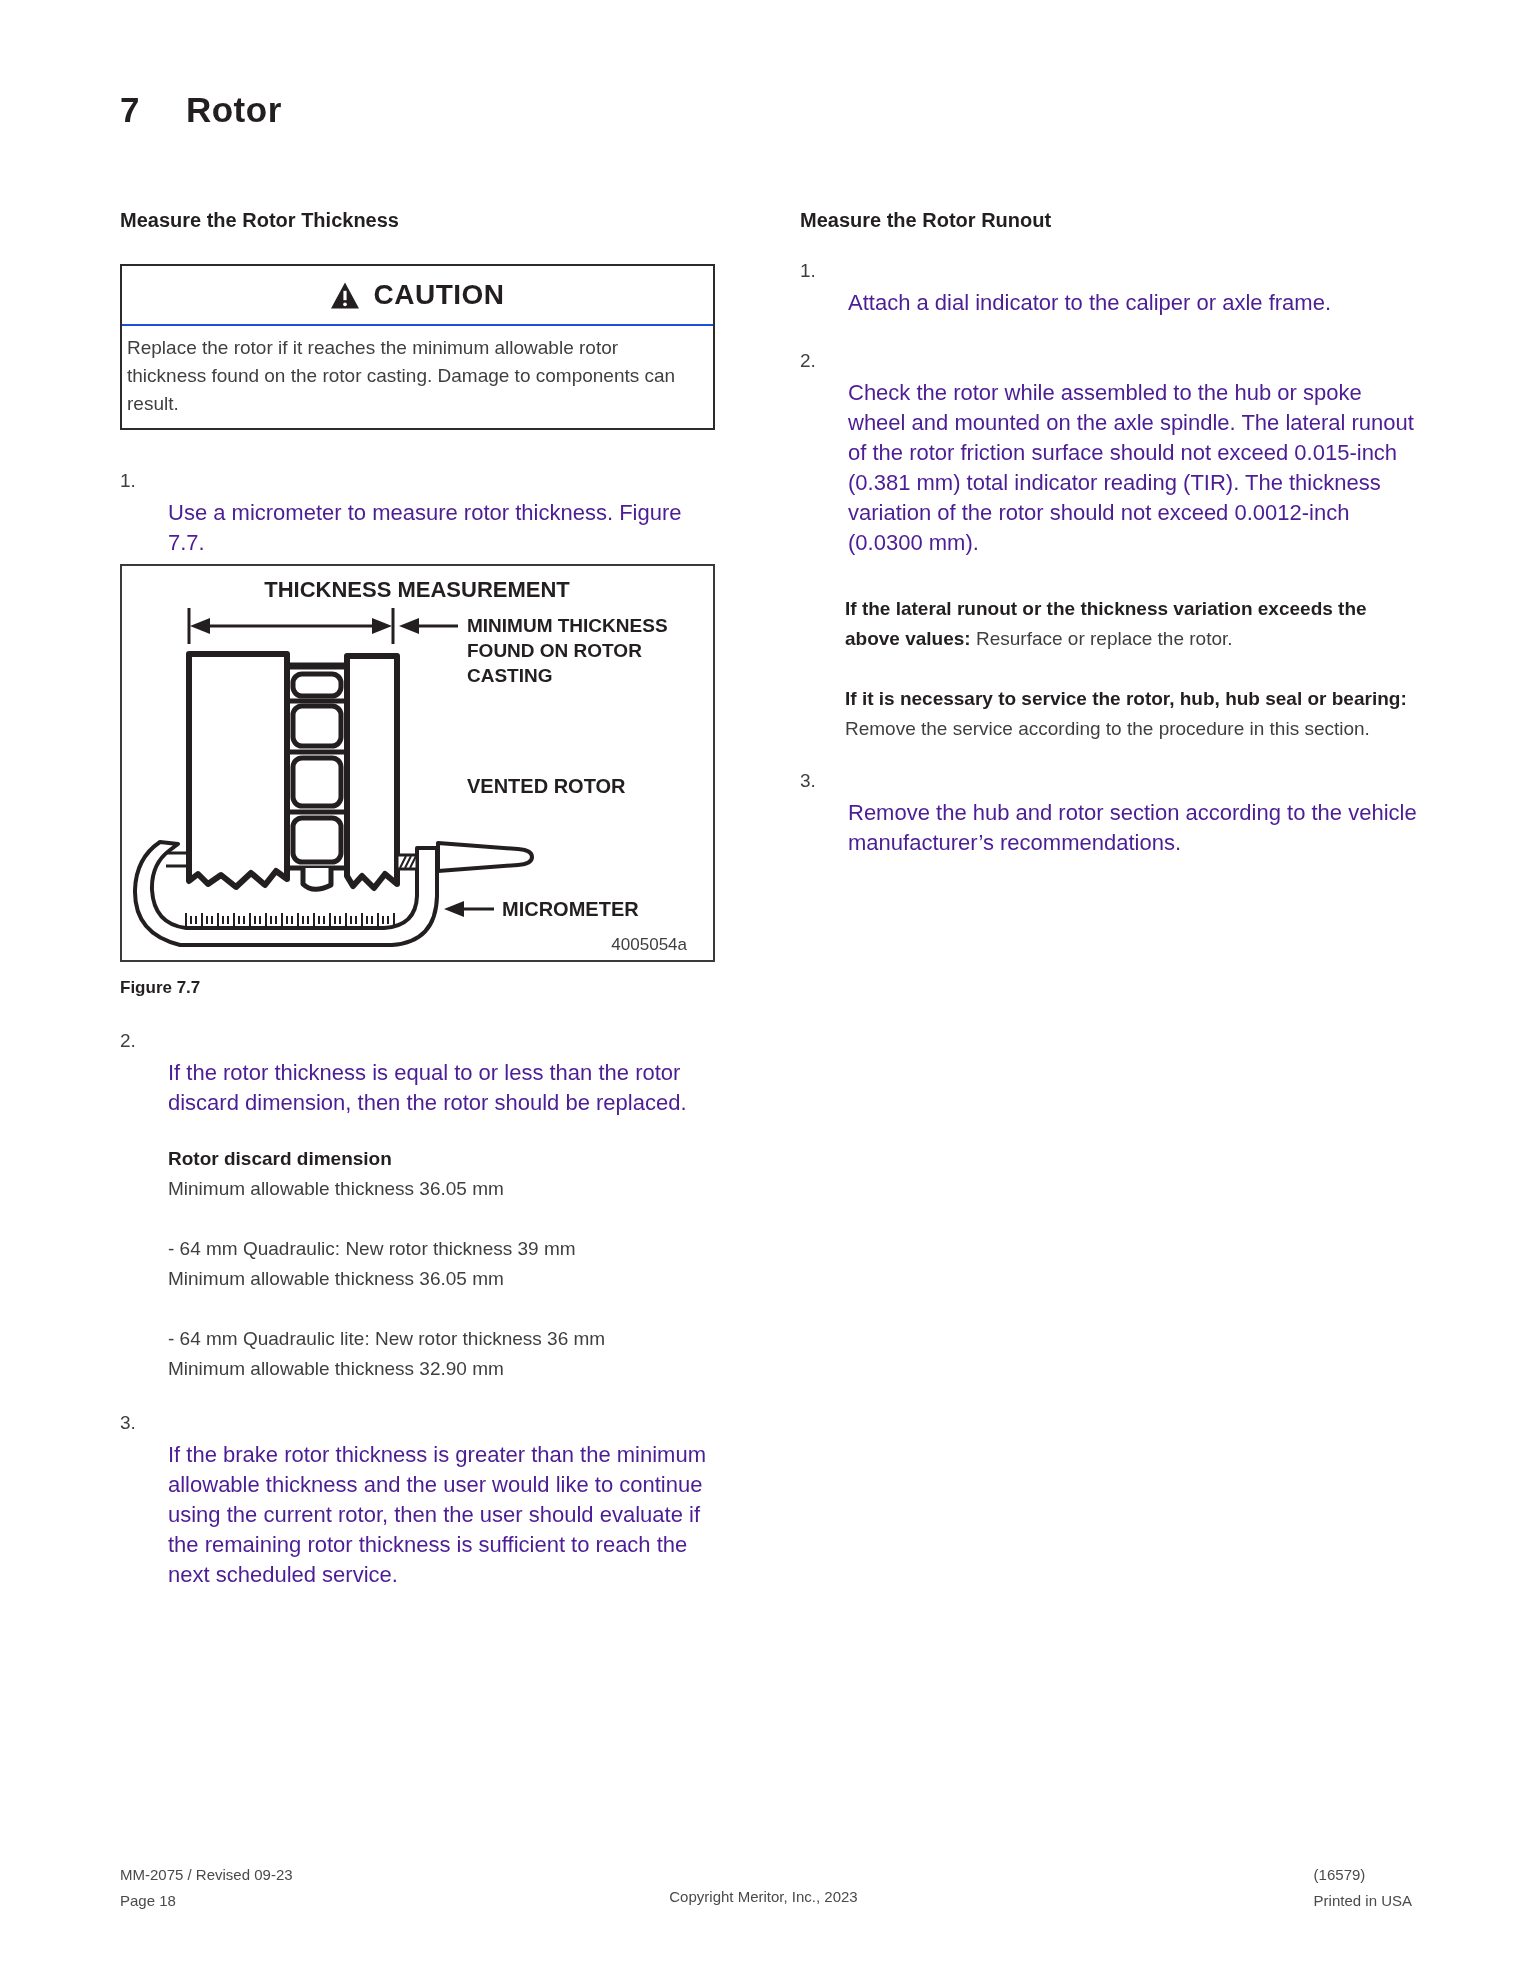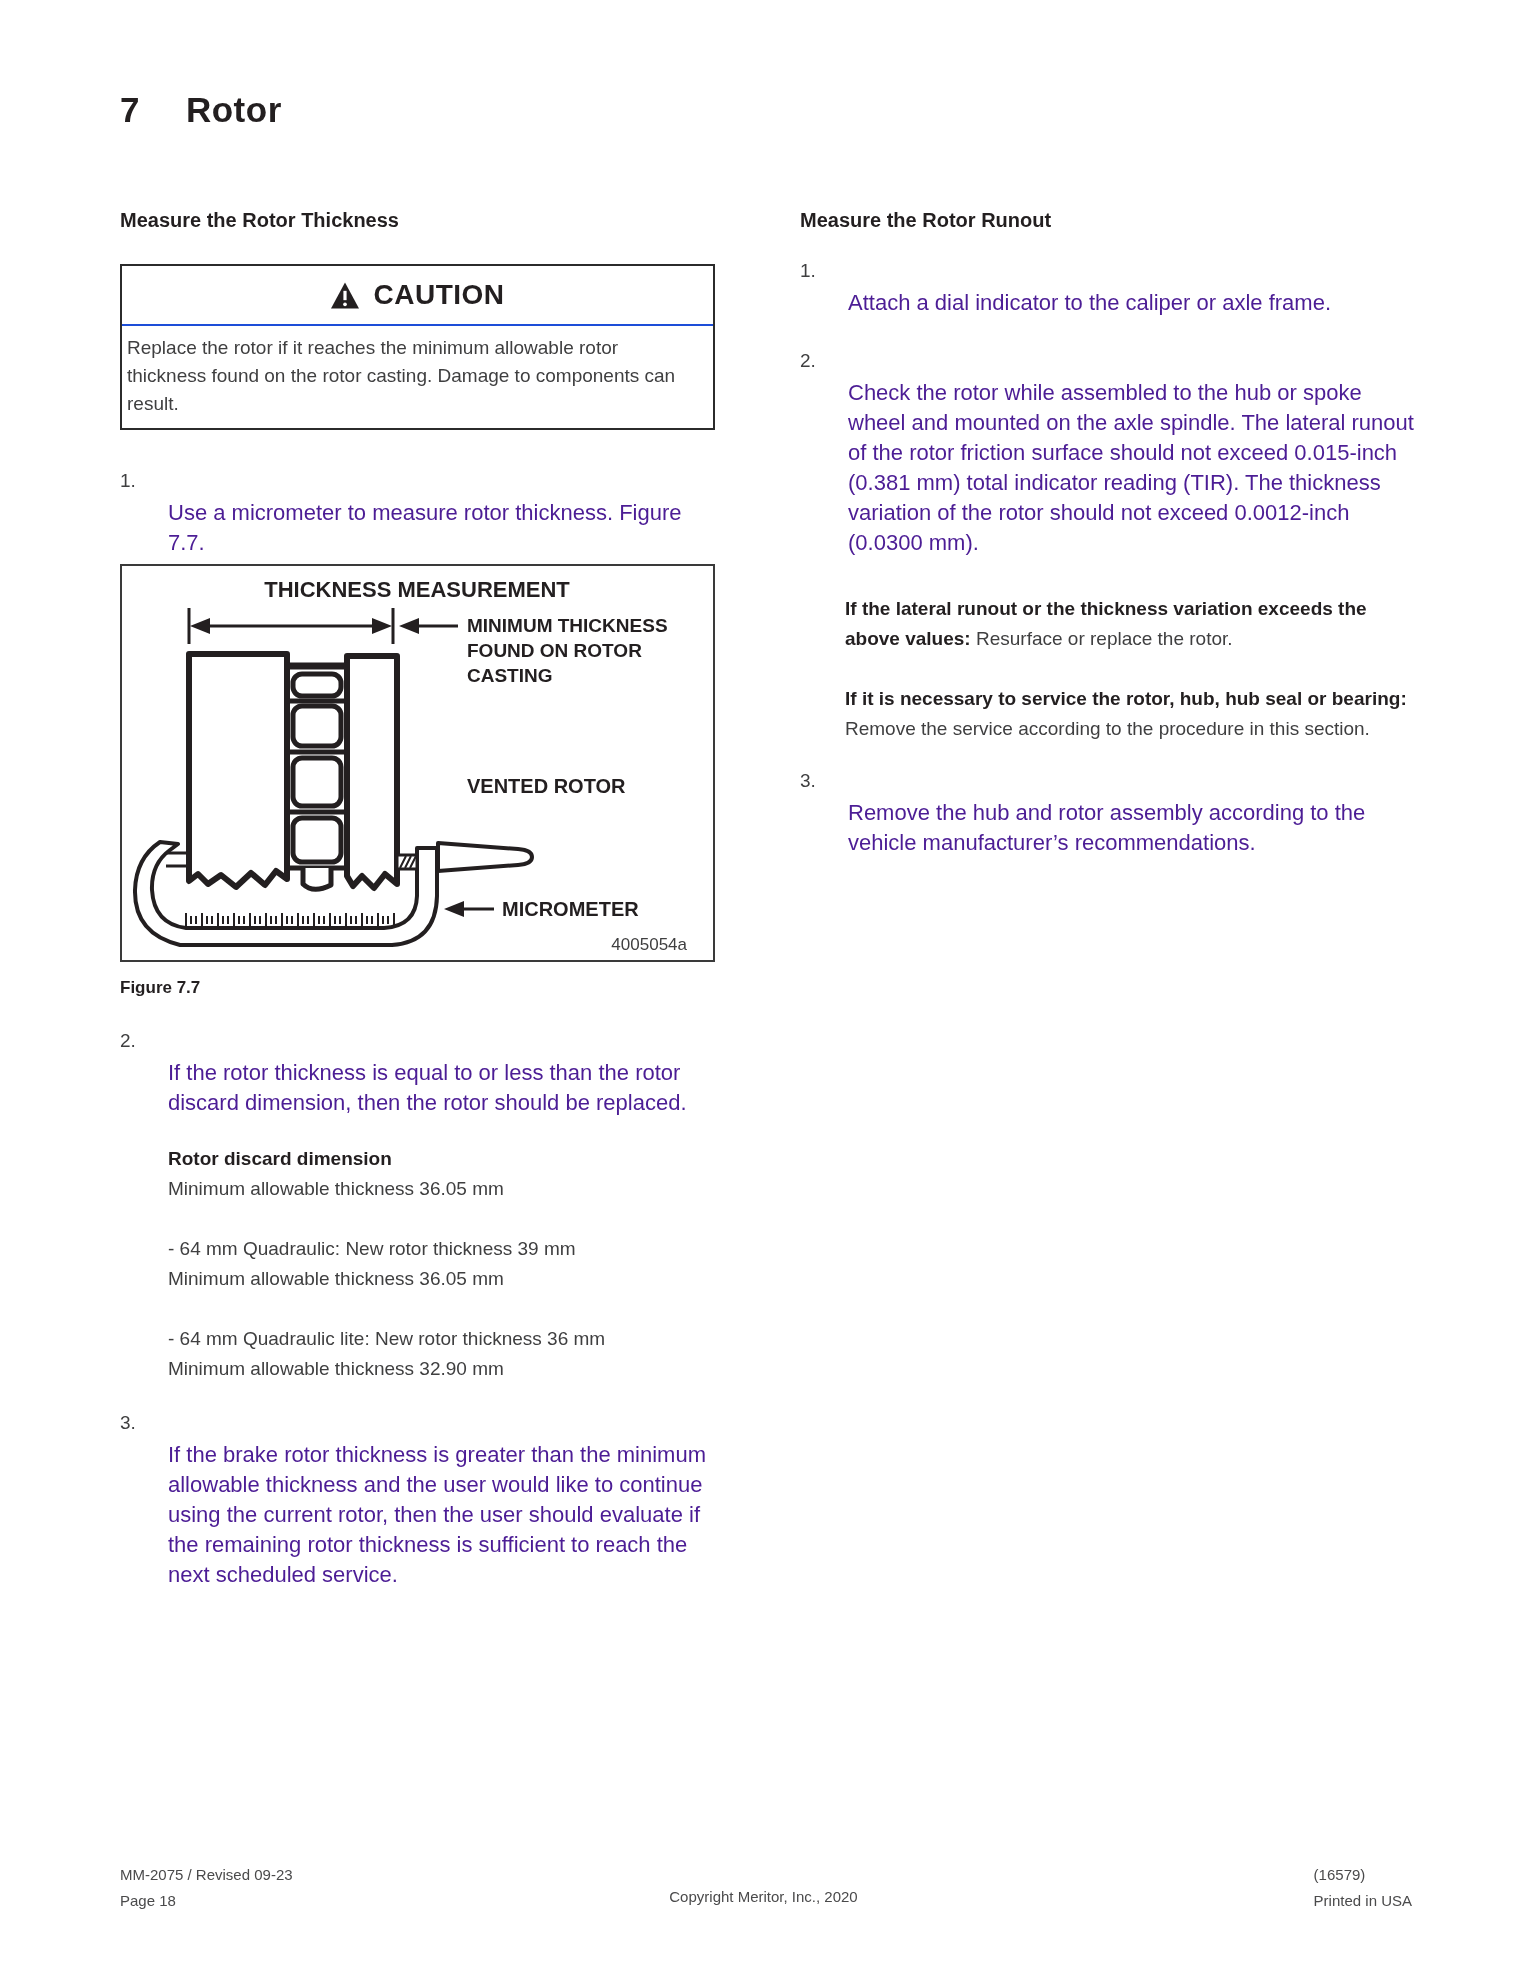--- a/index.html
+++ b/index.html
@@ -205,27 +205,27 @@
       <span class="num">2.</span>
       <span class="body">Check the rotor while assembled to the hub or spoke wheel and mounted on the axle spindle. The lateral runout of the rotor friction surface should not exceed 0.015-inch (0.381 mm) total indicator reading (TIR). The thickness variation of the rotor should not exceed 0.0012-inch (0.0300 mm).</span>
     </div>
 
     <p class="note mt-36"><b>If the lateral runout or the thickness variation exceeds the above values:</b><span> Resurface or replace the rotor.</span></p>
 
     <p class="note mt-30"><b>If it is necessary to service the rotor, hub, hub seal or bearing:</b><span> Remove the service according to the procedure in this section.</span></p>
 
     <div class="step mt-22">
       <span class="num">3.</span>
-      <span class="body">Remove the hub and rotor assembly according to the vehicle manufacturer’s recommendations.</span>
+      <span class="body">Remove the hub and rotor section according to the vehicle manufacturer’s recommendations.</span>
     </div>
   </div>
 
   <div class="footer-left">
     <div>MM-2075  /  Revised 09-23</div>
     <div>Page 18</div>
   </div>
-  <div class="footer-center">Copyright Meritor, Inc., 2020</div>
+  <div class="footer-center">Copyright Meritor, Inc., 2023</div>
   <div class="footer-right">
     <div>(16579)</div>
     <div>Printed in USA</div>
   </div>
 
 </div>
 
 </body></html>

